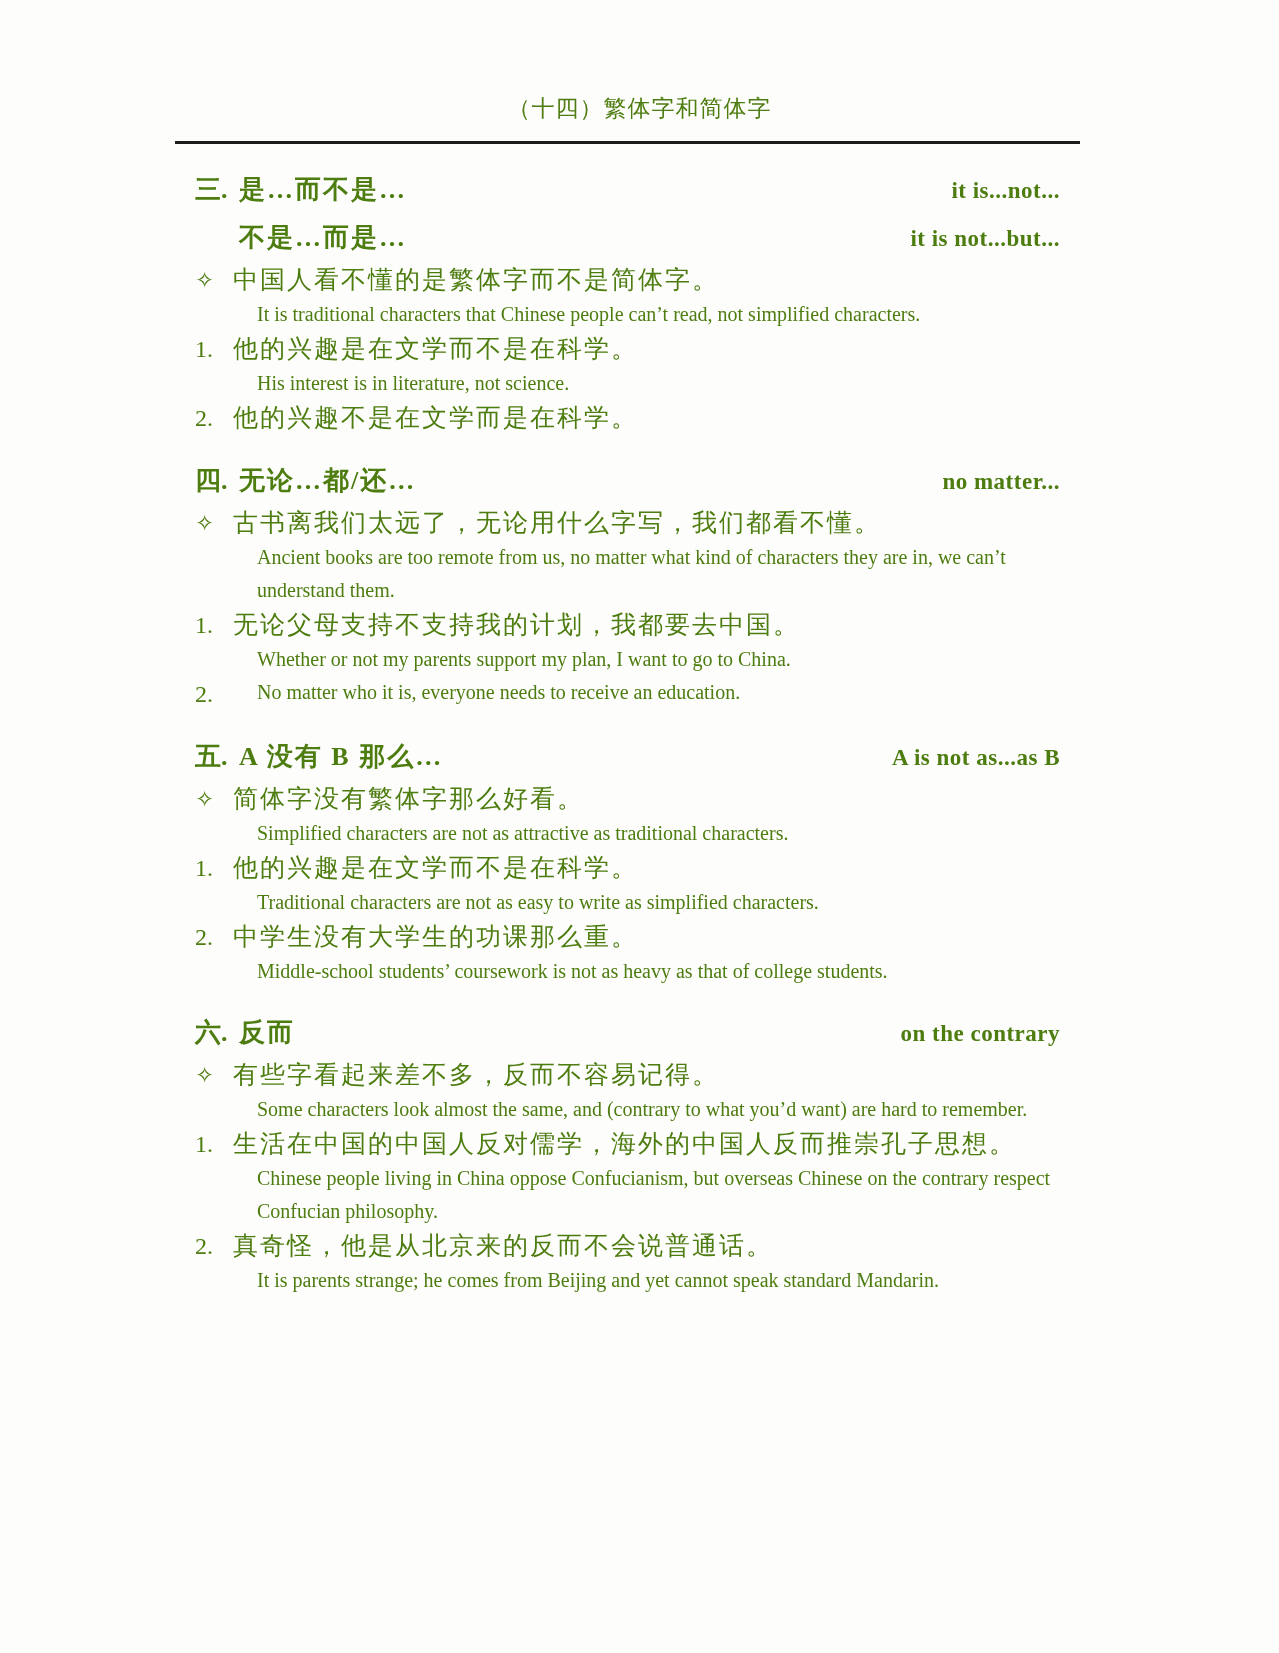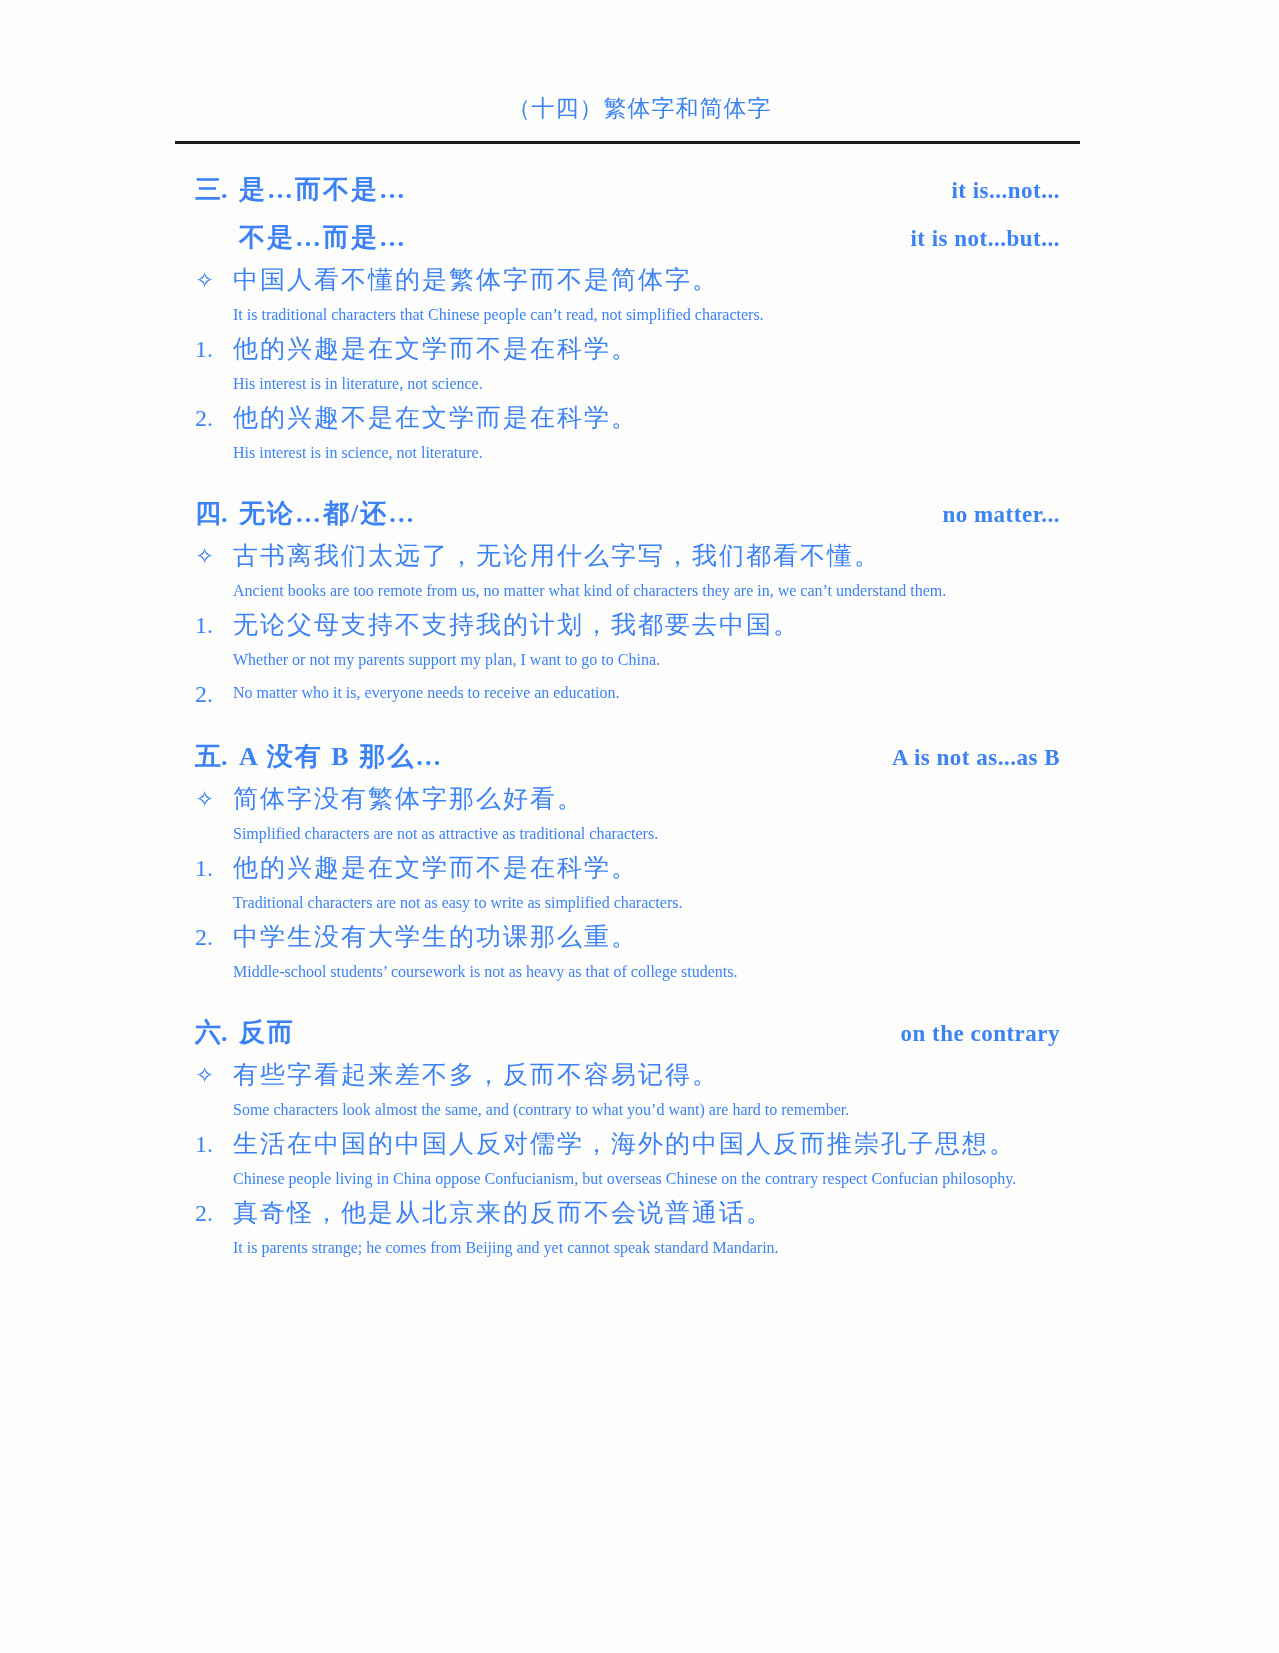--- a/index.html
+++ b/index.html
@@ -5,21 +5,21 @@
   html, body {
     margin: 0;
     padding: 0;
     background: #ffffff;
   }
   .page {
     position: relative;
     width: 1279px;
     height: 1653px;
     background: #fdfdfc;
-    color: #3b82f6;
+    color: #4d7c0f;
     font-family: "Liberation Serif", "DejaVu Serif", serif;
     overflow: hidden;
   }
   .header-title {
     padding-top: 95px;
     text-align: center;
     font-size: 23px;
     line-height: 27px;
     letter-spacing: 1px;
   }
@@ -70,22 +70,23 @@
     font-family: "DejaVu Sans", sans-serif;
     font-size: 23px;
   }
   .texts { flex: 1 1 auto; min-width: 0; }
   .zh {
     font-size: 25px;
     line-height: 36px;
     letter-spacing: 2px;
   }
   .en {
-    font-size: 16px;
+    font-size: 20px;
     line-height: 33px;
+    margin-left: 24px;
   }
   .en.justify { text-align: justify; }
   .page-number {
     position: absolute;
     left: 0;
     right: 0;
     bottom: 120px;
     text-align: center;
     font-size: 23px;
   }
@@ -126,21 +127,20 @@
     <div class="texts">
       <div class="zh">他的兴趣是在文学而不是在科学。</div>
       <div class="en">His interest is in literature, not science.</div>
     </div>
   </div>
 
   <div class="block">
     <div class="marker">2.</div>
     <div class="texts">
       <div class="zh">他的兴趣不是在文学而是在科学。</div>
-      <div class="en">His interest is in science, not literature.</div>
     </div>
   </div>
 </div>
   </section>
 
   <section class="section">
     <div class="heading">
   <div class="h-row">
     <span class="h-num">四.</span>
     <span class="h-zh">无论…都/还…</span>

